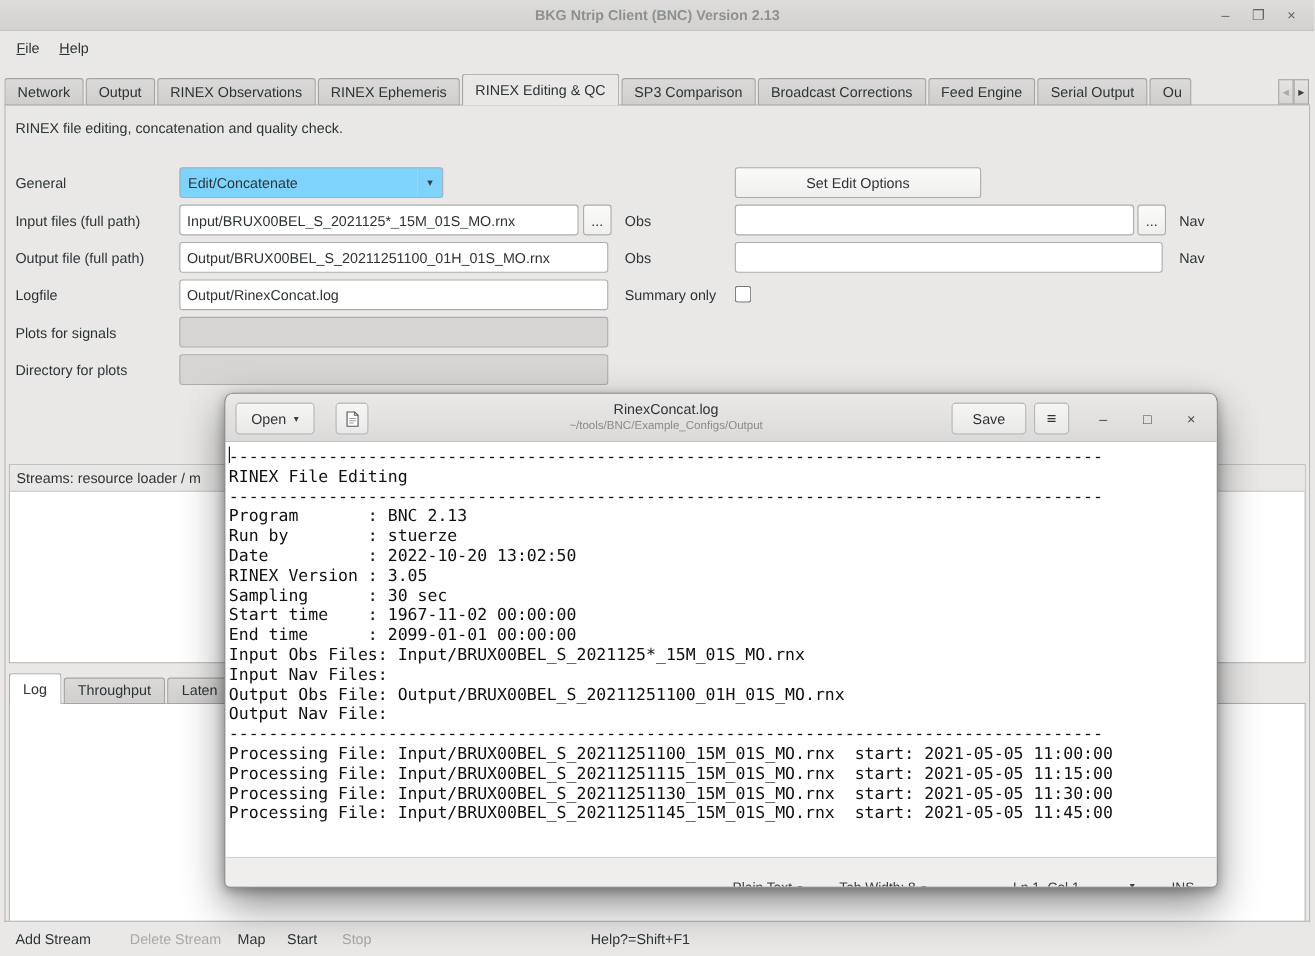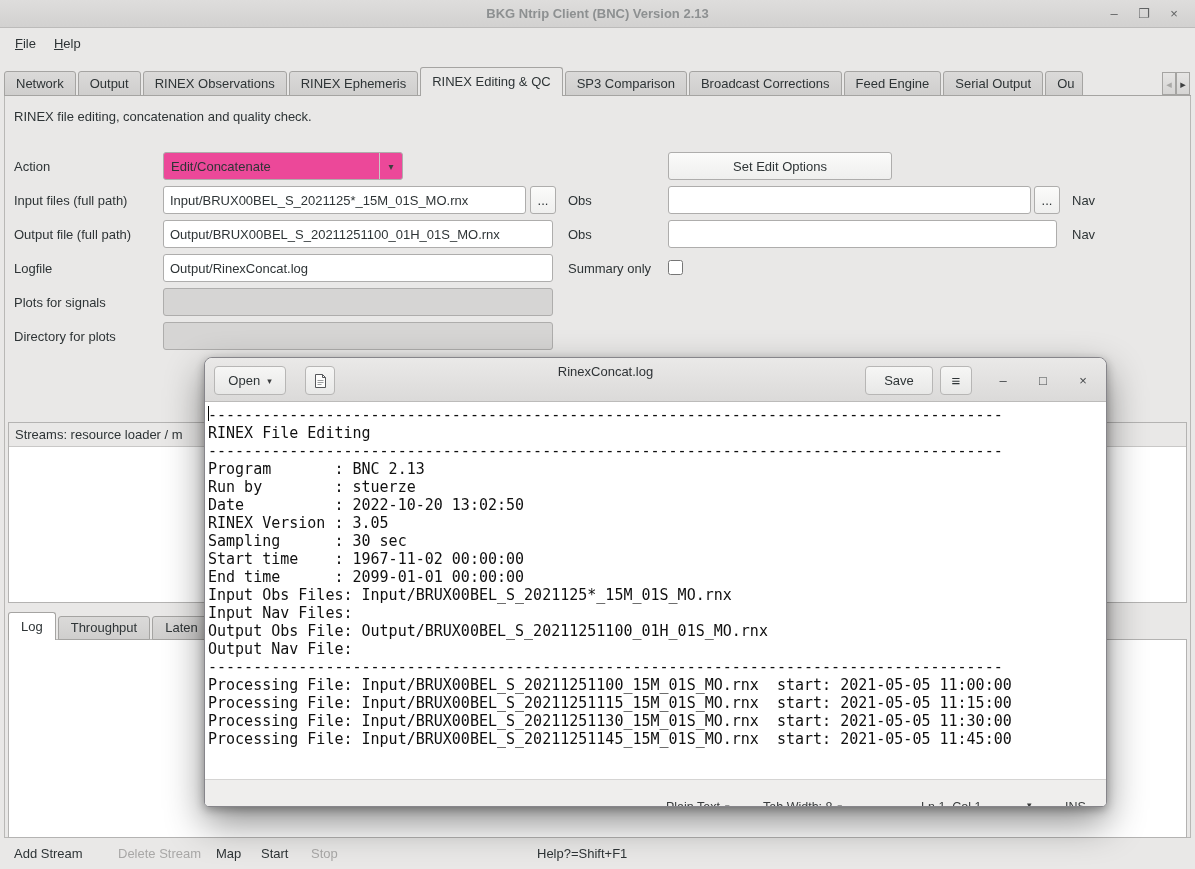--- a/index.html
+++ b/index.html
@@ -55,21 +55,21 @@
     position:absolute; height:28px; background:#fff; border:1px solid #aeadac; border-radius:3px;
     padding:0 6px; font-family:"Liberation Sans",sans-serif; font-size:13px; color:#2e3436; outline:none;
   }
   .tf:disabled, .tf.disabled { background:#d6d5d4; border-color:#aeadac; }
   .btn {
     position:absolute; height:28px; background:linear-gradient(#fbfbfa,#efefee);
     border:1px solid #aeadac; border-radius:3px; text-align:center;
     display:flex; align-items:center; justify-content:center; cursor:default;
   }
   .combo {
-    position:absolute; height:28px; background:#ec4899; border:1px solid #aeadac; border-radius:3px;
+    position:absolute; height:28px; background:#7dd3fc; border:1px solid #aeadac; border-radius:3px;
     display:flex; align-items:center; cursor:default;
   }
   .combo .combo-text { flex:1; padding-left:7px; }
   .combo .combo-arrow { width:23px; height:100%; border-left:1px solid #c9c8c7; display:flex; align-items:center; justify-content:center; font-size:10px; color:#3c3e3f; }
   .checkbox { position:absolute; width:15px; height:15px; margin:0; }
 
   
   .framebox { position:absolute; border:1px solid #b4b3b2; background:#fff; }
   .framehdr { height:24px; background:#e9e8e7; border-bottom:1px solid #c9c8c7; line-height:23px; padding-left:6px; white-space:nowrap; overflow:hidden; }
 
@@ -152,21 +152,21 @@
   <div class="tab">Serial Output</div>
   <div class="tab clipped">Ou</div>
 </div>
 <div class="abs tab-arrows">
   <div class="tab-arrow disabled">◂</div>
   <div class="tab-arrow">▸</div>
 </div>
 
 <div class="abs lbl" style="left:14px; top:109px;">RINEX file editing, concatenation and quality check.</div>
 
-<div class="abs lbl" style="left:14px; top:159px;">Action</div>
+<div class="abs lbl" style="left:14px; top:159px;">General</div>
 <div class="combo" style="left:163px; top:152px; width:240px;">
   <span class="combo-text">Edit/Concatenate</span>
   <span class="combo-arrow">▾</span>
 </div>
 <div class="btn" style="left:668px; top:152px; width:224px;">Set Edit Options</div>
 
 <div class="abs lbl" style="left:14px; top:193px;">Input files (full path)</div>
 <input class="tf" style="left: 163px; top: 186px; width: 363px;" value="Input/BRUX00BEL_S_2021125*_15M_01S_MO.rnx">
 <div class="btn" style="left:530px; top:186px; width:26px;">...</div>
 <div class="abs lbl" style="left:568px; top:193px;">Obs</div>
@@ -221,20 +221,21 @@
       <span style="display:flex;">
         <svg width="15" height="16" viewBox="0 0 15 16">
             <path d="M2.5 1.5h7l3 3v10h-10z" fill="#fdfdfc" stroke="#55575a" stroke-width="1"></path>
             <path d="M9.5 1.5v3h3" fill="none" stroke="#55575a" stroke-width="1"></path>
             <path d="M4.5 7.5h6M4.5 9.5h6M4.5 11.5h4" stroke="#9a9c9e" stroke-width="1"></path>
           </svg>
       </span>
     </div>
     <div class="dlg-titles">
       <div class="dlg-title">RinexConcat.log</div>
+      <div class="dlg-subtitle">~/tools/BNC/Example_Configs/Output</div>
     </div>
     <div class="dlg-btn" style="left:660px; width:68px;">Save</div>
     <div class="dlg-btn" style="left:735px; width:32px; padding:0; font-size:15px;">
       <span>≡</span>
     </div>
     <div class="dlg-winbtn" style="left:784px;">–</div>
     <div class="dlg-winbtn" style="left:824px;">□</div>
     <div class="dlg-winbtn" style="left:864px;">×</div>
   </div>
 

